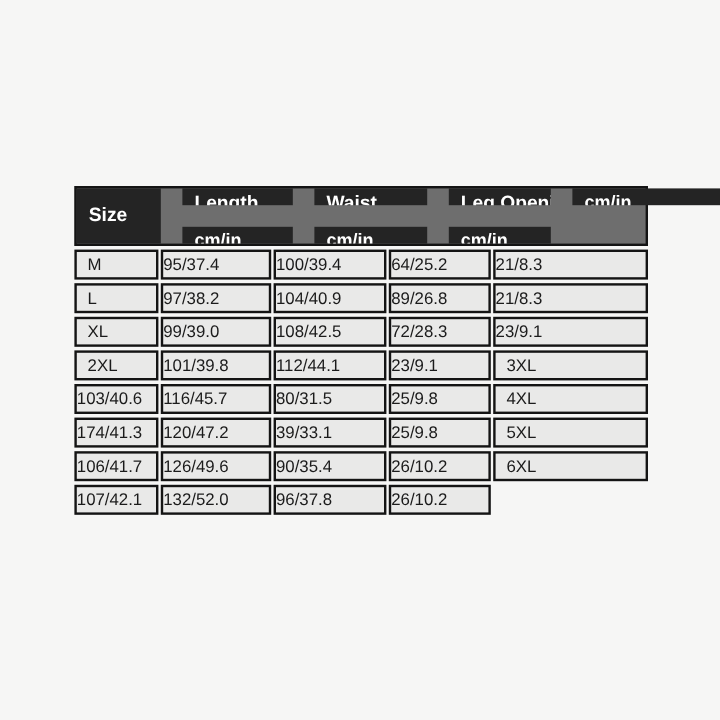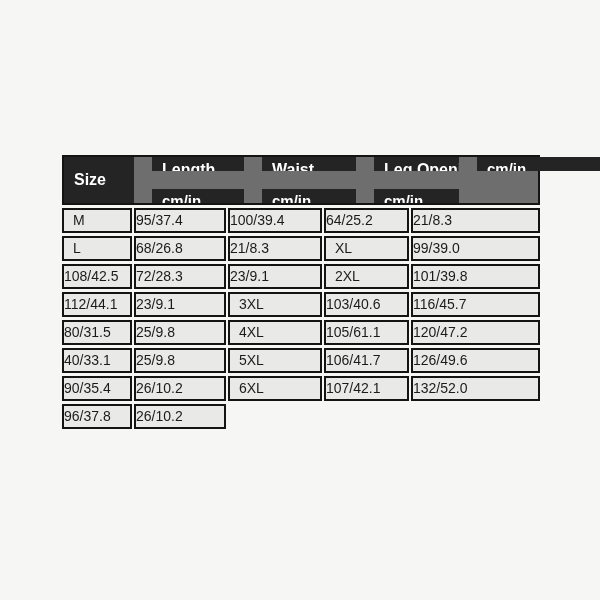--- a/index.html
+++ b/index.html
@@ -99,44 +99,46 @@
 
   <div class="body-grid">
 
     <div class="cell size-col">M</div>
     <div class="cell">95/37.4</div>
     <div class="cell">100/39.4</div>
     <div class="cell">64/25.2</div>
     <div class="cell">21/8.3</div>
 
     <div class="cell size-col">L</div>
-    <div class="cell">68/26.8</div>
+    <div class="cell">97/38.2</div>
+    <div class="cell">104/40.9</div>
+    <div class="cell">89/26.8</div>
     <div class="cell">21/8.3</div>
 
     <div class="cell size-col">XL</div>
     <div class="cell">99/39.0</div>
     <div class="cell">108/42.5</div>
     <div class="cell">72/28.3</div>
     <div class="cell">23/9.1</div>
 
     <div class="cell size-col">2XL</div>
     <div class="cell">101/39.8</div>
     <div class="cell">112/44.1</div>
     <div class="cell">23/9.1</div>
 
     <div class="cell size-col">3XL</div>
     <div class="cell">103/40.6</div>
     <div class="cell">116/45.7</div>
     <div class="cell">80/31.5</div>
     <div class="cell">25/9.8</div>
 
     <div class="cell size-col">4XL</div>
-    <div class="cell">105/61.1</div>
+    <div class="cell">174/41.3</div>
     <div class="cell">120/47.2</div>
-    <div class="cell">40/33.1</div>
+    <div class="cell">39/33.1</div>
     <div class="cell">25/9.8</div>
 
     <div class="cell size-col">5XL</div>
     <div class="cell">106/41.7</div>
     <div class="cell">126/49.6</div>
     <div class="cell">90/35.4</div>
     <div class="cell">26/10.2</div>
 
     <div class="cell size-col">6XL</div>
     <div class="cell">107/42.1</div>

